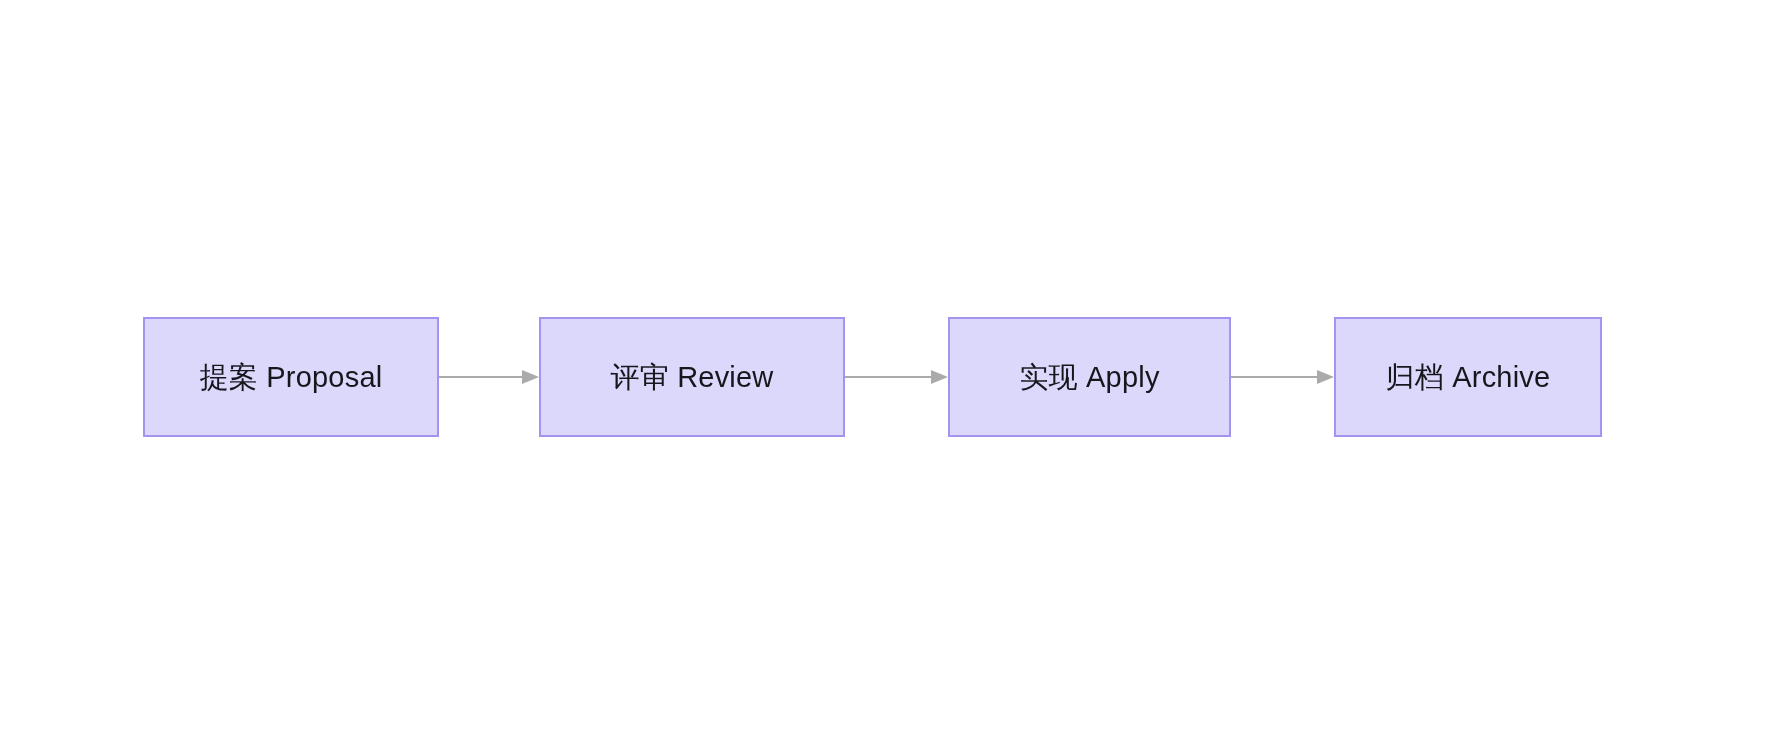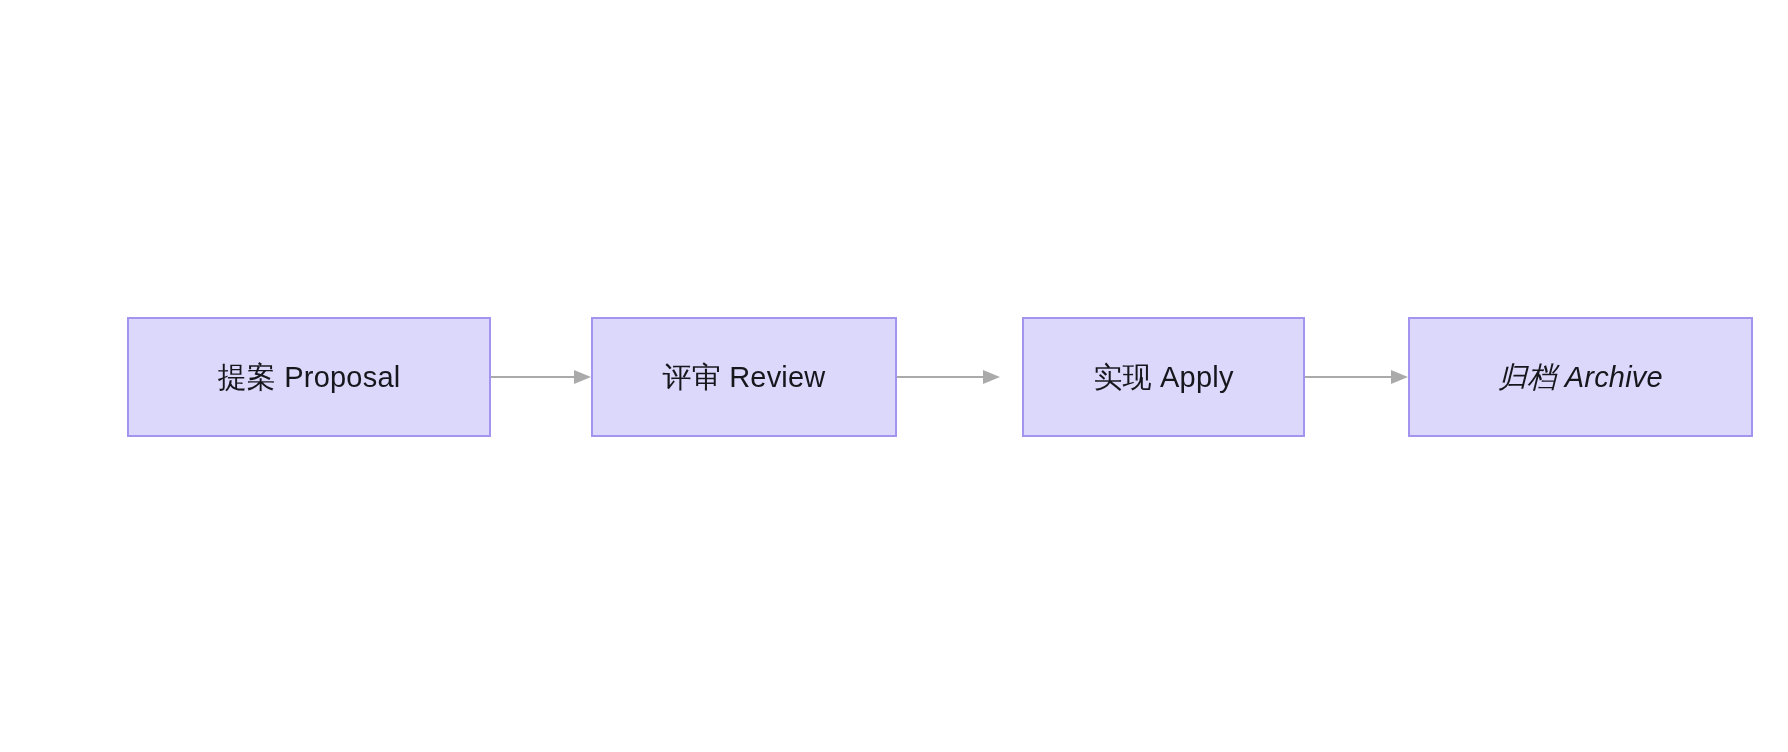--- a/index.html
+++ b/index.html
@@ -49,24 +49,24 @@
   }
   .node-label {
     font-size: 29px;
     line-height: 1;
     color: #16161d;
     letter-spacing: 0.2px;
     white-space: nowrap;
     font-family: "Liberation Sans", "DejaVu Sans", sans-serif;
   }
 
-  .node-1 { width: 364px; }
+  .node-1 { width: 296px; margin-left: 16px; }
   .node-2 { width: 306px; }
-  .node-3 { width: 283px; margin-left: 22px; }
-  .node-4 { width: 345px; font-style: italic; }
+  .node-3 { width: 283px; }
+  .node-4 { width: 268px; }
 
   
   .connector {
     flex: 0 0 auto;
     height: 12px;
     position: relative;
     display: flex;
     align-items: center;
   }
   .conn-1 { width: 100px; }

